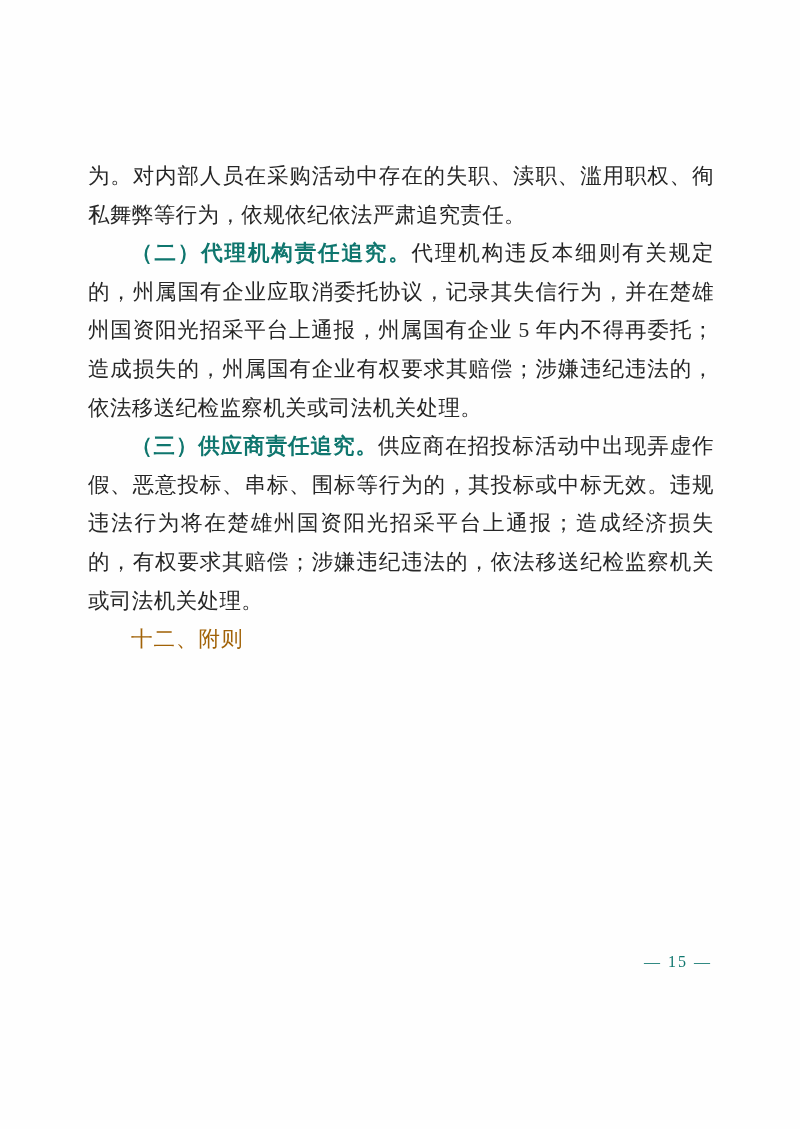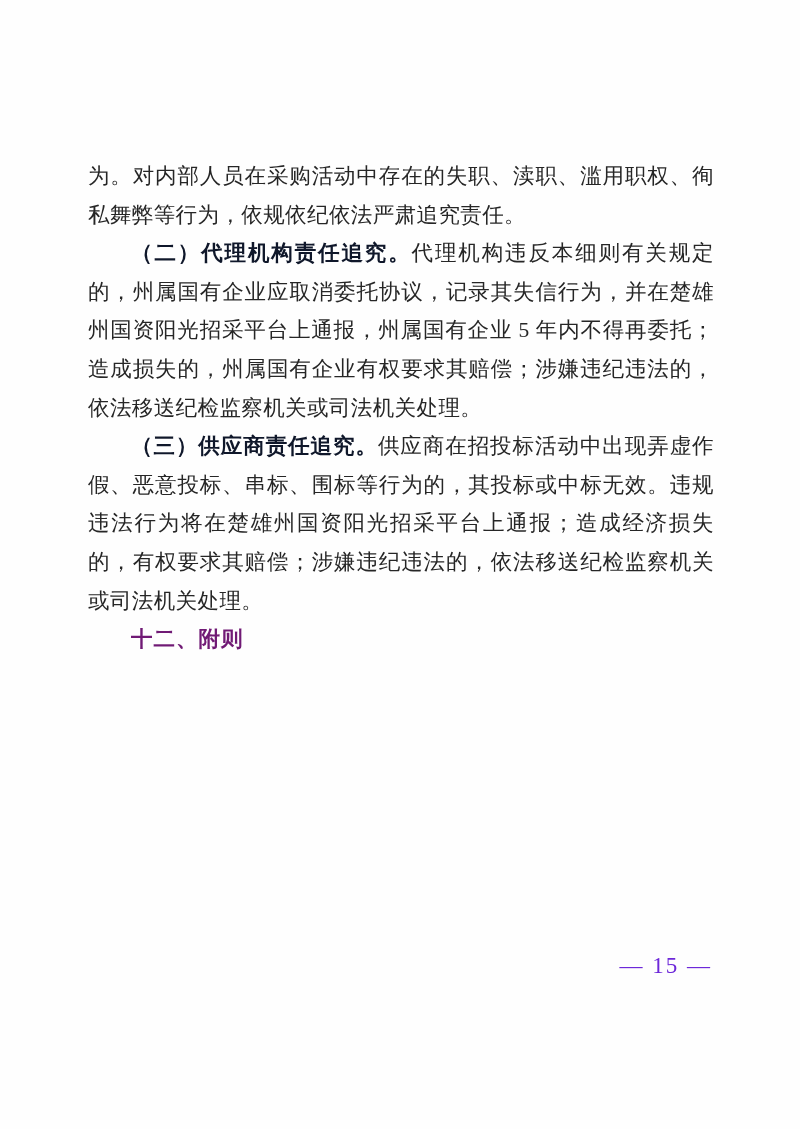--- a/index.html
+++ b/index.html
@@ -22,32 +22,32 @@
     left: 88px;
     top: 157px;
     width: 626px;
     font-size: 21.5px;
     line-height: 38.6px;
     text-align: justify;
     letter-spacing: 0.4px;
   }
   .para { text-indent: 2em; }
   .para.no-indent { text-indent: 0; }
-  .para .lead { font-weight: 700; color: #0f172a; }
+  .para .lead { font-weight: 700; color: #0f766e; }
   .para.heading {
-    font-weight: 700;
-    color: #701a75;
+    font-weight: 400;
+    color: #a16207;
     letter-spacing: 1px;
   }
   .page-footer {
     position: absolute;
     right: 88px;
     top: 953px;
-    font-size: 23px;
-    color: #6d28d9;
+    font-size: 16px;
+    color: #0f766e;
     letter-spacing: 2px;
   }
 </style>
 </head>
 <body>
 
 <div class="scan-page">
 
   <div class="doc-body">
 

